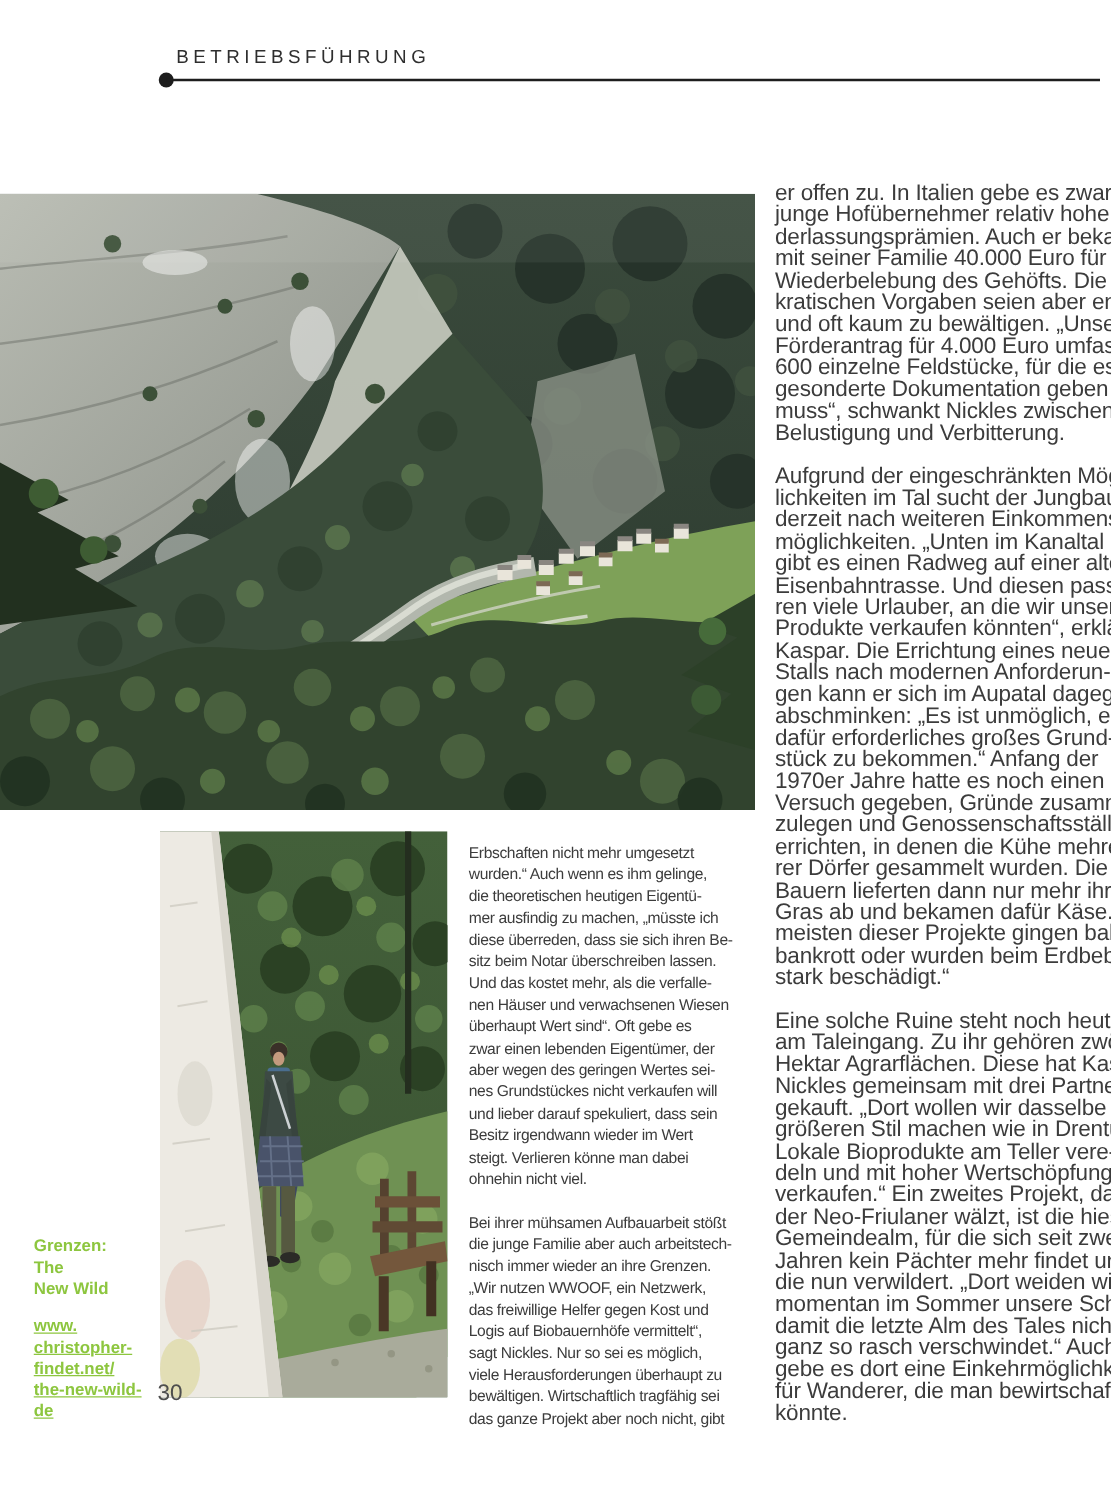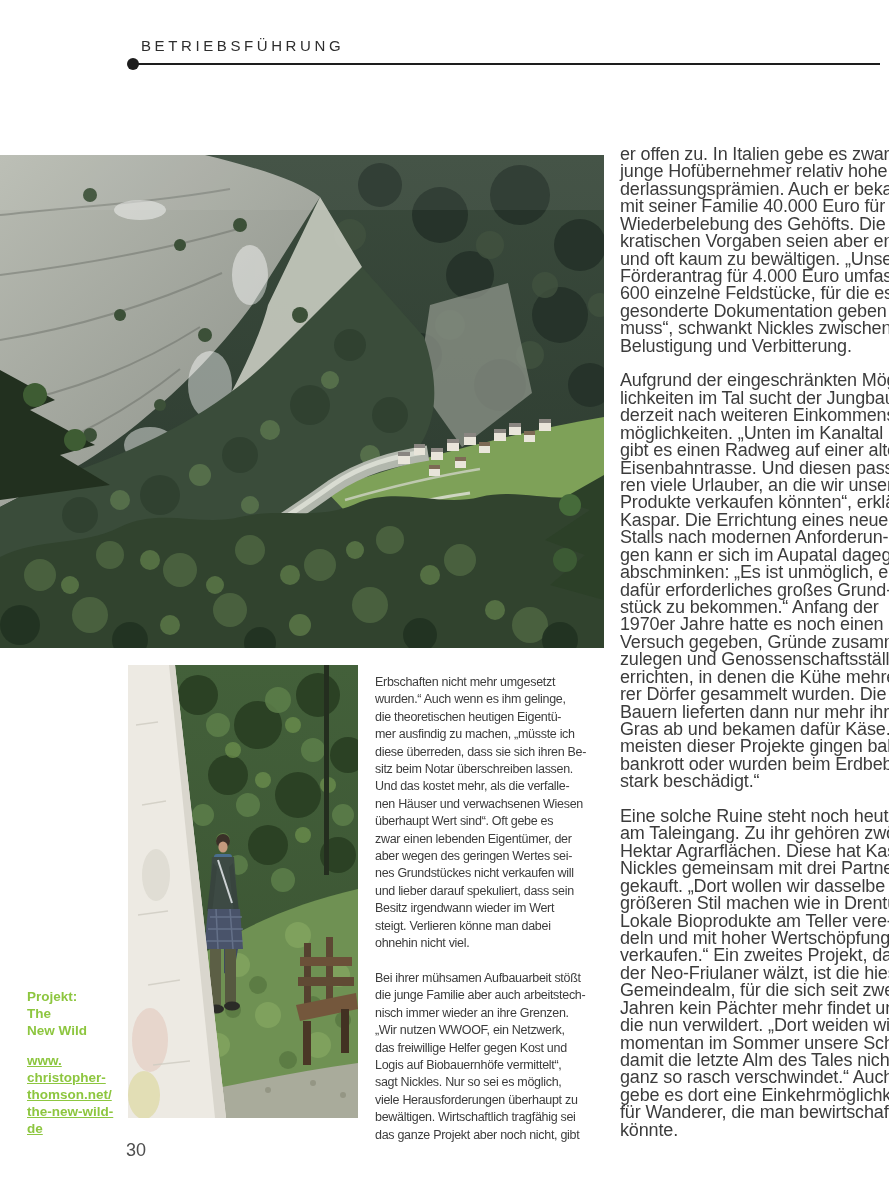--- a/index.html
+++ b/index.html
@@ -40,21 +40,21 @@
     position:absolute;left:27px;top:988px;
     font-size:13.5px;font-weight:bold;line-height:17px;white-space:pre;
   }
   .tip-link{
     position:absolute;left:27px;top:1052px;
     font-size:13.5px;font-weight:bold;line-height:17px;white-space:pre;
     text-decoration:underline;cursor:pointer;
   }
   
   .pagenum{
-    position:absolute;left:126px;top:1140px;font-size:18px;color:#4e4e4e;
+    position:absolute;left:126px;top:1104px;font-size:18px;color:#4e4e4e;
   }
   .issue{
     position:absolute;left:620px;top:1142px;width:264px;text-align:right;
     font-family:"Liberation Serif", serif;font-style:italic;font-weight:600;
     font-size:15.5px;color:#2f2f2f;
   }
 </style>
 </head>
 <body>
 
@@ -429,24 +429,24 @@
 Gemeindealm, für die sich seit zwei
 Jahren kein Pächter mehr findet und
 die nun verwildert. „Dort weiden wir
 momentan im Sommer unsere Schafe,
 damit die letzte Alm des Tales nicht
 ganz so rasch verschwindet.“ Auch
 gebe es dort eine Einkehrmöglichkeit
 für Wanderer, die man bewirtschaften
 könnte.</div>
 
-  <div class="tip" style="color: rgb(141, 198, 63);">Projekt:
+  <div class="tip" style="color: rgb(141, 198, 63);">Grenzen:
 The
 New Wild</div>
   <div class="tip-link" style="color: rgb(141, 198, 63);">www.
 christopher-
-thomson.net/
+findet.net/
 the-new-wild-
 de</div>
 
   <div class="pagenum">30</div>
 
 </div>
 
 </body></html>

